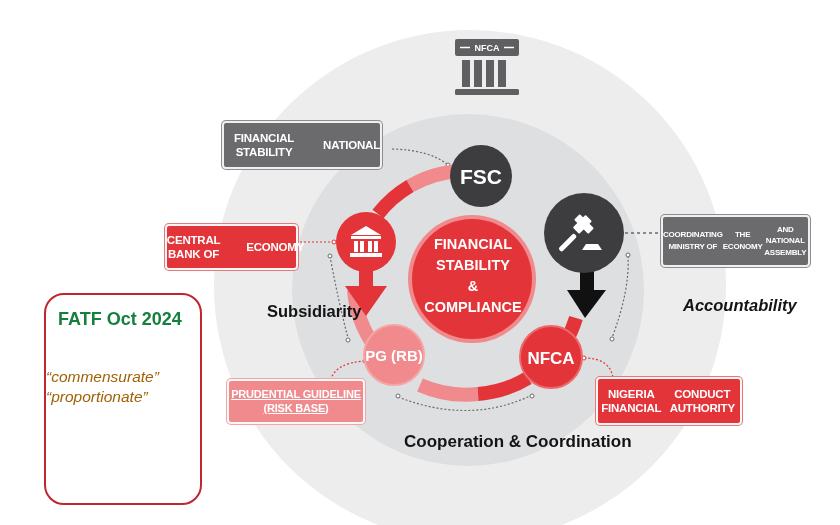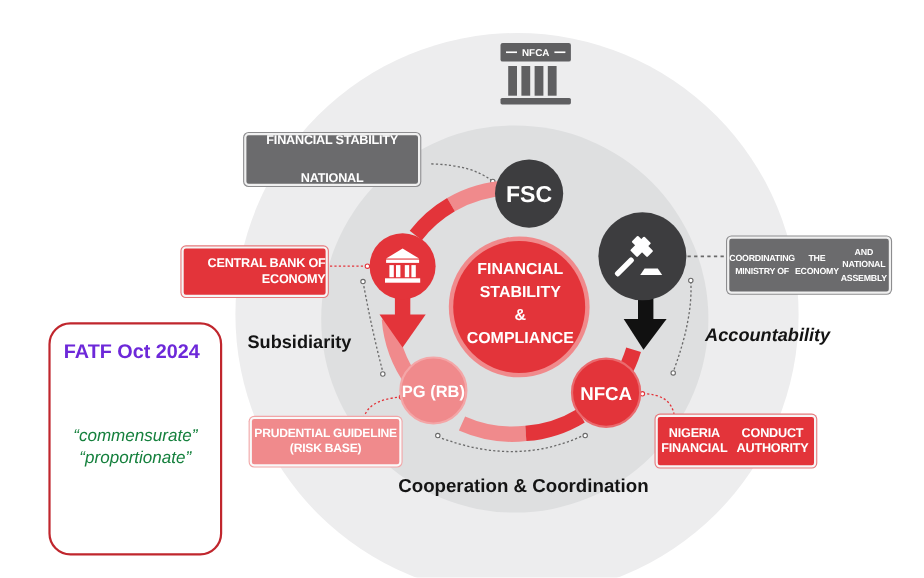--- a/index.html
+++ b/index.html
@@ -4,29 +4,29 @@
 <style>
   html, body { margin:0; padding:0; }
   body { width:840px; height:525px; background:#ffffff; position:relative; overflow:hidden;
          font-family:"Liberation Sans", "DejaVu Sans", sans-serif; }
   #diagram { position:absolute; left:0; top:0; }
   .lbl { position:absolute; box-sizing:border-box; display:flex; align-items:center; justify-content:center;
          text-align:center; font-weight:bold; color:#fff; border-radius:4px; line-height:1.25;
          font-family:"Liberation Sans", sans-serif; letter-spacing:-0.2px; }
   .lbl.gray { background:#6b6b6d; border:2px solid #f0f0f0; box-shadow:0 0 0 1px #8d8d8f; }
   .lbl.red { background:#e3343a; border:2px solid #f6f6f6; box-shadow:0 0 0 1px #e6787b; }
-  .lbl.pink { background:#f08a8c; border:2px solid #f9f9f9; box-shadow:0 0 0 1px #f2a5a6; }
+  .lbl.pink { background:#f08a8c; border:2px solid #f9f9f9; box-shadow:0 0 0 1px #f2a5a6;text-decoration:underline; }
   .theme { position:absolute; font-weight:bold; color:#141414; font-size:16.5px;
-           font-family:"Liberation Sans", sans-serif; white-space:nowrap; }
+           font-family:"Liberation Sans", sans-serif; white-space:nowrap;margin-left:42px; }
   #fatf-box { position:absolute; left:44px; top:293px; width:158px; height:212px; box-sizing:border-box;
               border:2px solid #c0262d; border-radius:20px; background:#fff; }
-  #fatf-title { position:absolute; left:12px; top:14px; color:#6d28d9; font-weight:bold; font-size:18px;
+  #fatf-title { position:absolute; left:12px; top:14px; color:#15803d; font-weight:bold; font-size:18px;
                 font-family:"Liberation Sans", sans-serif; white-space:nowrap; }
-  #fatf-body { position:absolute; left:0; right:0; top:72px; text-align:center; font-size:15.5px; color:#15803d;
-               line-height:1.32; font-family:"Liberation Sans", sans-serif;margin-top:20px; }
+  #fatf-body { position:absolute; left:0; right:0; top:72px; text-align:left; font-size:15.5px; color:#a16207;
+               line-height:1.32; font-family:"Liberation Sans", sans-serif; }
   #fatf-body i { font-style:italic; }
 </style>
 </head>
 <body>
 
 <svg id="diagram" width="840" height="525" viewBox="0 0 840 525" xmlns="http://www.w3.org/2000/svg">
 
   <circle cx="470" cy="286" r="256" fill="#ededee"></circle>
   <circle cx="468" cy="290" r="176" fill="#dedfe0"></circle>
 
@@ -125,26 +125,26 @@
     <circle cx="394" cy="355" r="30" fill="#f08a8c" stroke="#f4a6a7" stroke-width="2"></circle>
     <text x="394" y="361" text-anchor="middle" font-size="15" font-weight="bold" fill="#fff" font-family="Liberation Sans, sans-serif">PG (RB)</text>
   </g>
 
   <g>
     <circle cx="551" cy="357" r="31" fill="#e3343a" stroke="#ea6a6e" stroke-width="2"></circle>
     <text x="551" y="364" text-anchor="middle" font-size="17" font-weight="bold" fill="#fff" font-family="Liberation Sans, sans-serif">NFCA</text>
   </g>
 </svg>
 
-<div class="lbl gray" style="left:222px; top:121px; width:160px; height:48px; font-size:11.5px; flex-direction:column;gap:19px;">
+<div class="lbl gray" style="left:222px; top:121px; width:160px; height:48px; font-size:11.5px; gap:19px;">
   <span>FINANCIAL STABILITY</span>
   <span>NATIONAL</span>
 </div>
 
-<div class="lbl red" style="left:165px; top:224px; width:133px; height:46px; font-size:11.5px; flex-direction:column; align-items:flex-end; padding-left:8px;">
+<div class="lbl red" style="left:165px; top:224px; width:133px; height:46px; font-size:11.5px; flex-direction:row; align-items:center; padding-left:8px;">
   <span>CENTRAL BANK OF</span>
   <span style="padding-left:26px;">ECONOMY</span>
 </div>
 
 <div class="lbl gray" style="left:661px; top:215px; width:149px; height:52px; font-size:8px; flex-direction:row; line-height:1.45;">
   <span>COORDINATING MINISTRY OF</span>
   <span>THE ECONOMY</span>
   <span>AND NATIONAL ASSEMBLY</span>
 </div>
 

